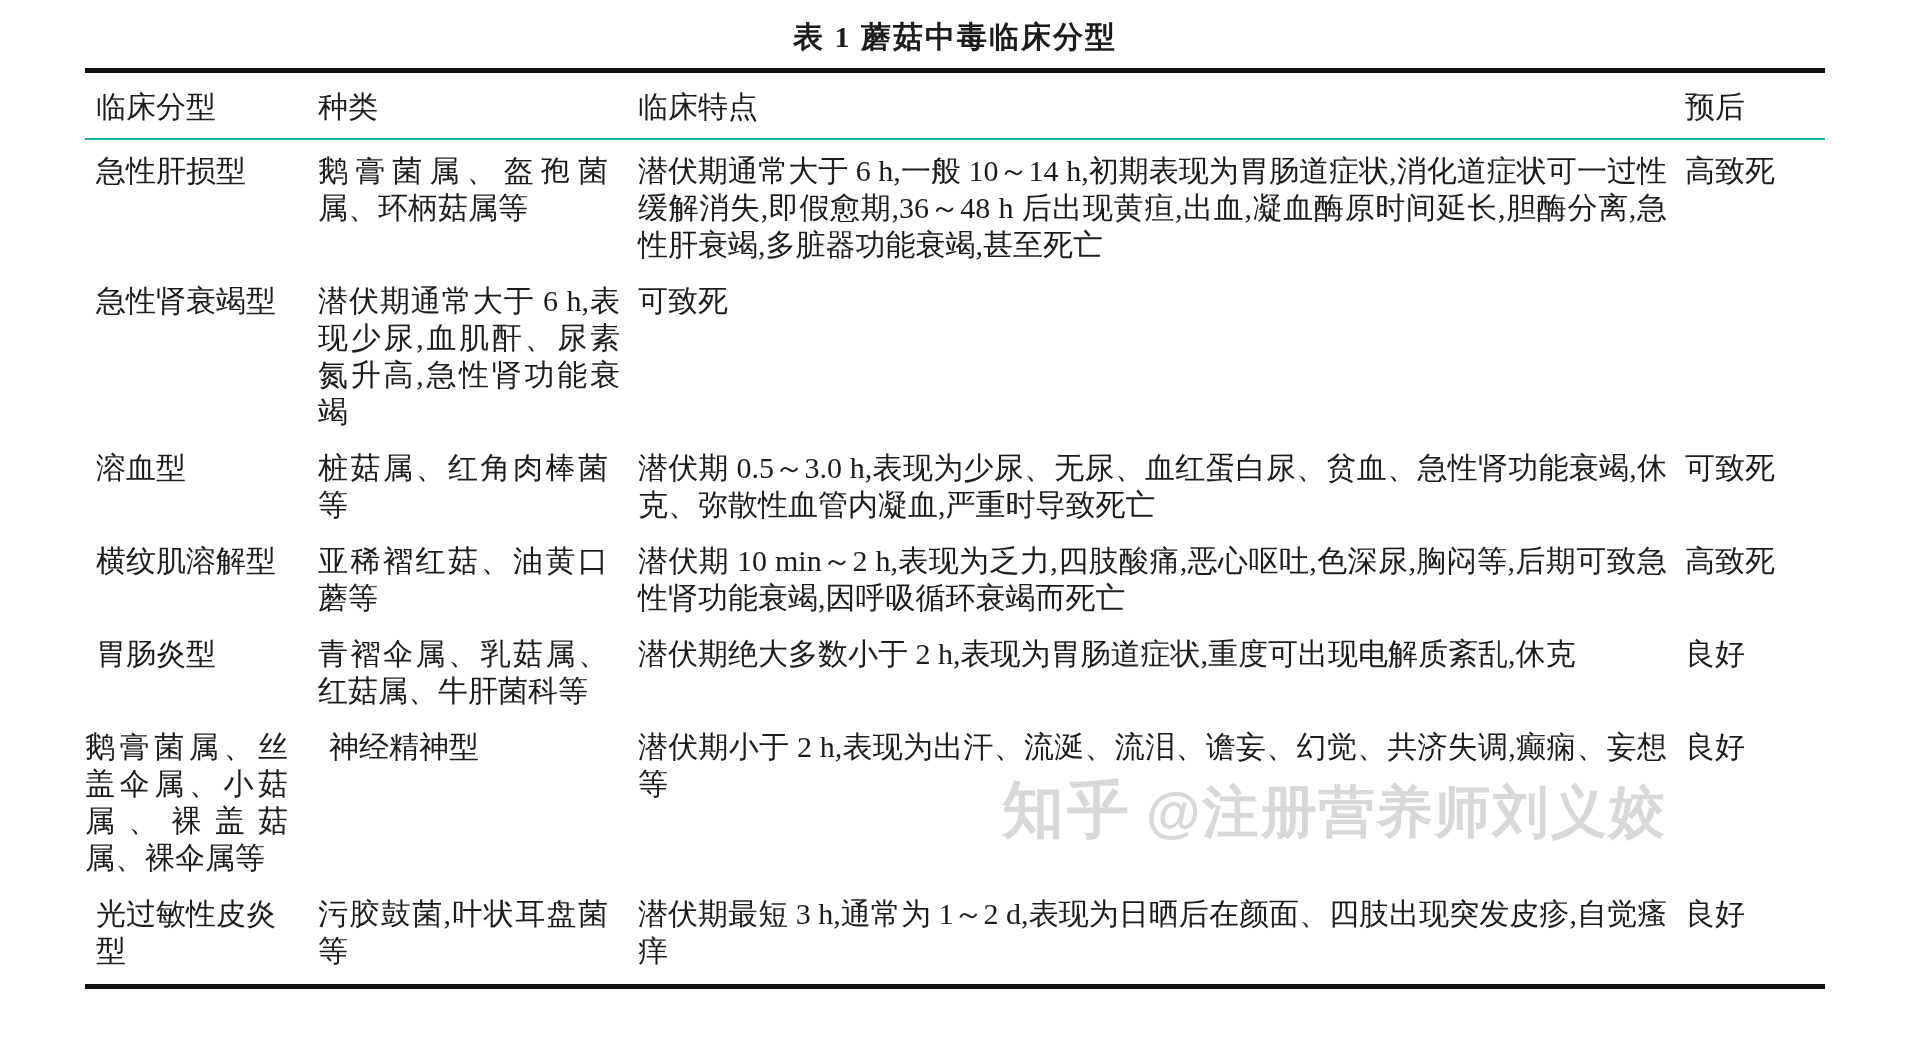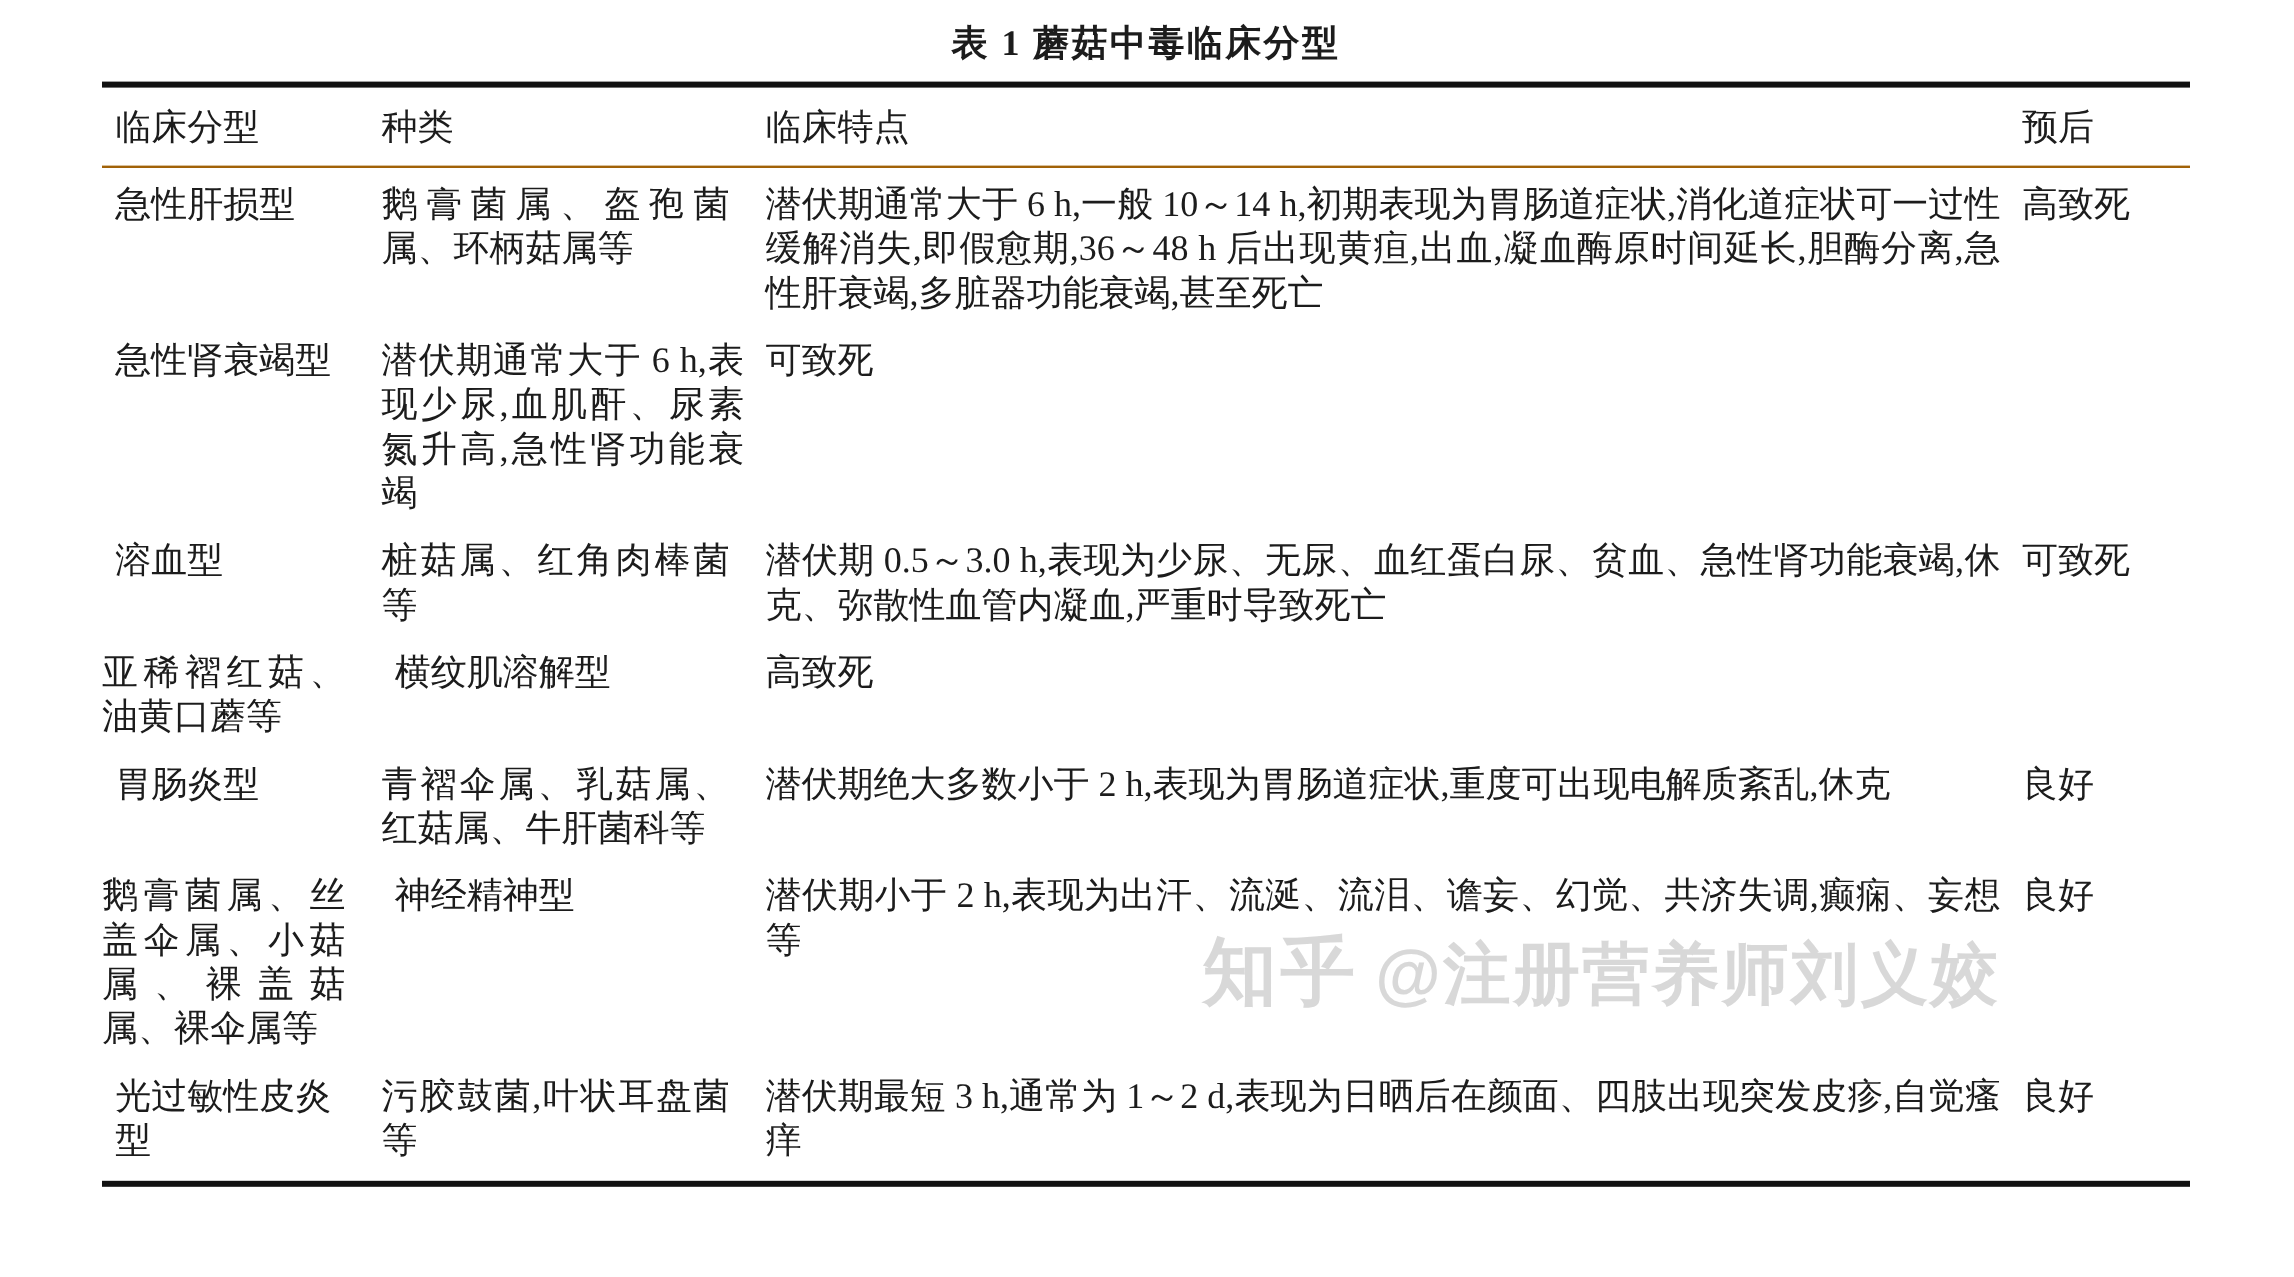--- a/index.html
+++ b/index.html
@@ -36,21 +36,21 @@
     grid-template-columns: 233px 320px 1047px 1fr;
     align-items: start;
   }
   .header-row {
     border-top: 5px solid #111111;
     padding: 15px 0 13px 0;
     font-size: 30px;
     line-height: 34px;
   }
   .tbody {
-    border-top: 2px solid #a16207;
+    border-top: 2px solid #14b8a6;
     border-bottom: 5px solid #111111;
     padding: 2px 0 6px 0;
   }
   .row {
     padding: 10px 0 9px 0;
   }
   .cell {
     font-size: 30px;
     line-height: 37px;
   }
@@ -112,22 +112,23 @@
       </div>
 
       <div class="grid-row row">
         <div class="cell c1">溶血型</div>
         <div class="cell c2">桩菇属、红角肉棒菌等</div>
         <div class="cell c3">潜伏期 0.5～3.0 h,表现为少尿、无尿、血红蛋白尿、贫血、急性肾功能衰竭,休克、弥散性血管内凝血,严重时导致死亡</div>
         <div class="cell c4">可致死</div>
       </div>
 
       <div class="grid-row row">
+        <div class="cell c1">横纹肌溶解型</div>
         <div class="cell c2">亚稀褶红菇、油黄口蘑等</div>
-        <div class="cell c1">横纹肌溶解型</div>
+        <div class="cell c3">潜伏期 10 min～2 h,表现为乏力,四肢酸痛,恶心呕吐,色深尿,胸闷等,后期可致急性肾功能衰竭,因呼吸循环衰竭而死亡</div>
         <div class="cell c4">高致死</div>
       </div>
 
       <div class="grid-row row">
         <div class="cell c1">胃肠炎型</div>
         <div class="cell c2">青褶伞属、乳菇属、红菇属、牛肝菌科等</div>
         <div class="cell c3">潜伏期绝大多数小于 2 h,表现为胃肠道症状,重度可出现电解质紊乱,休克</div>
         <div class="cell c4">良好</div>
       </div>
 

